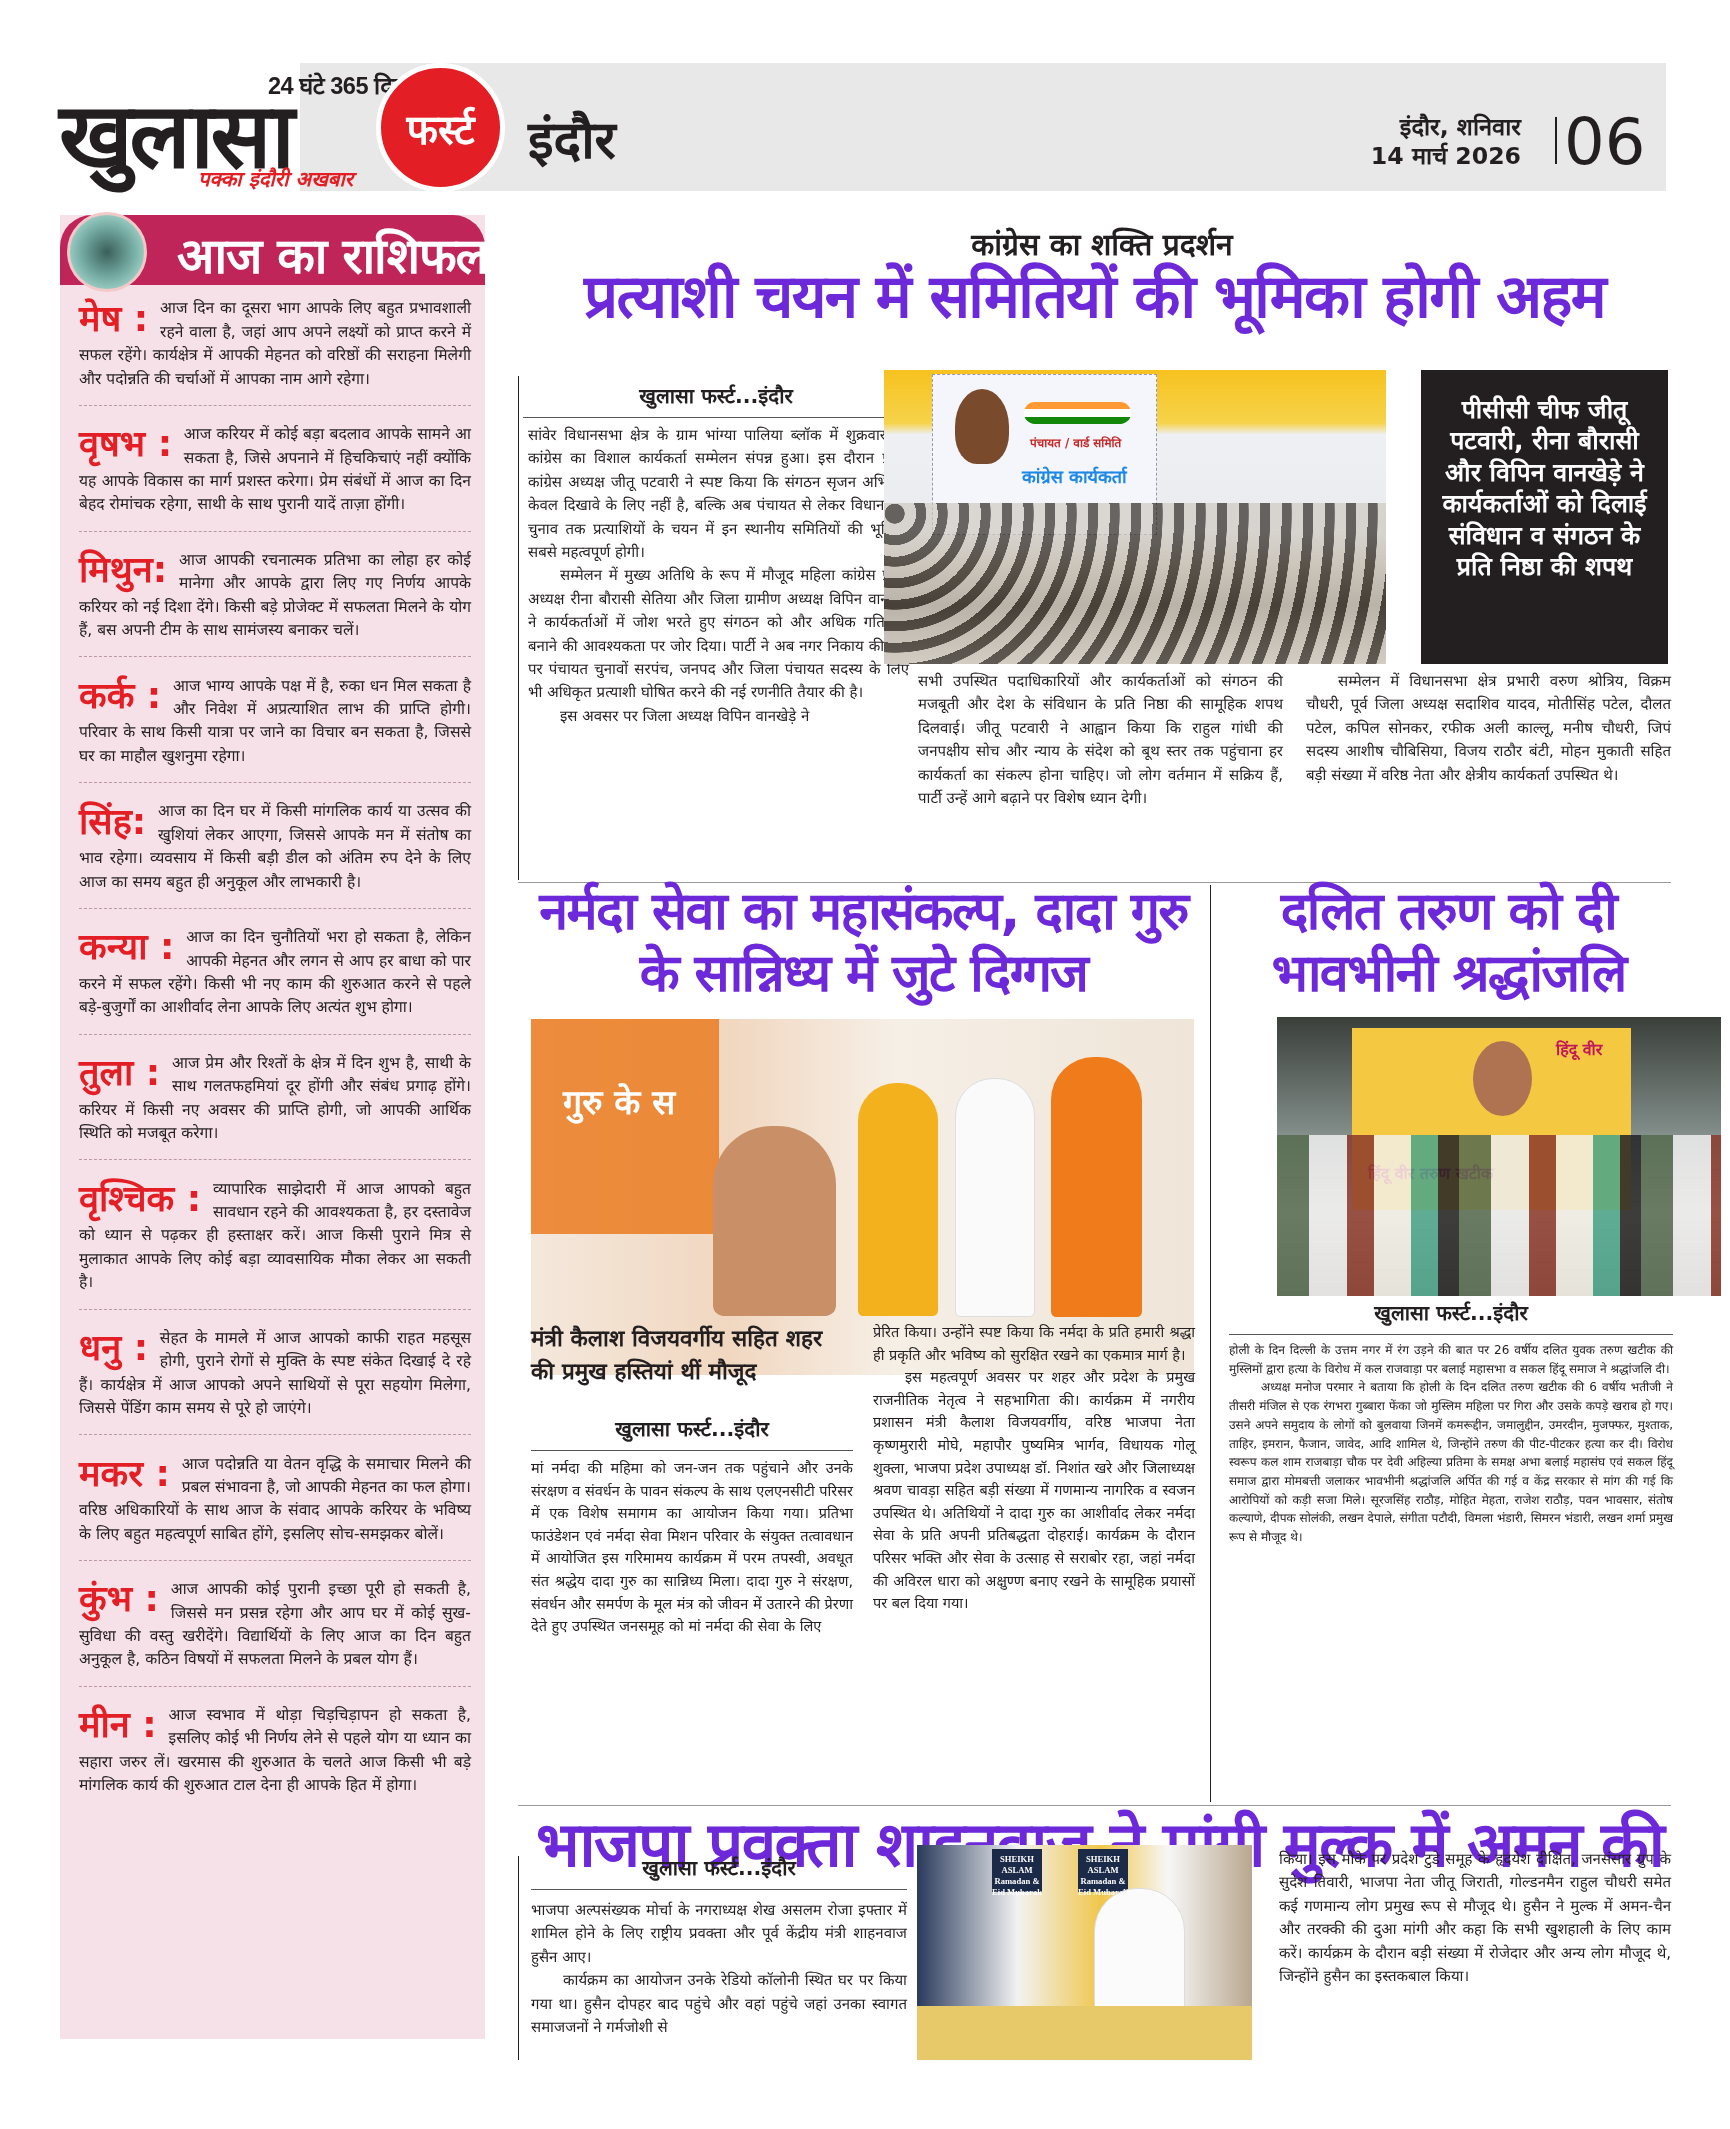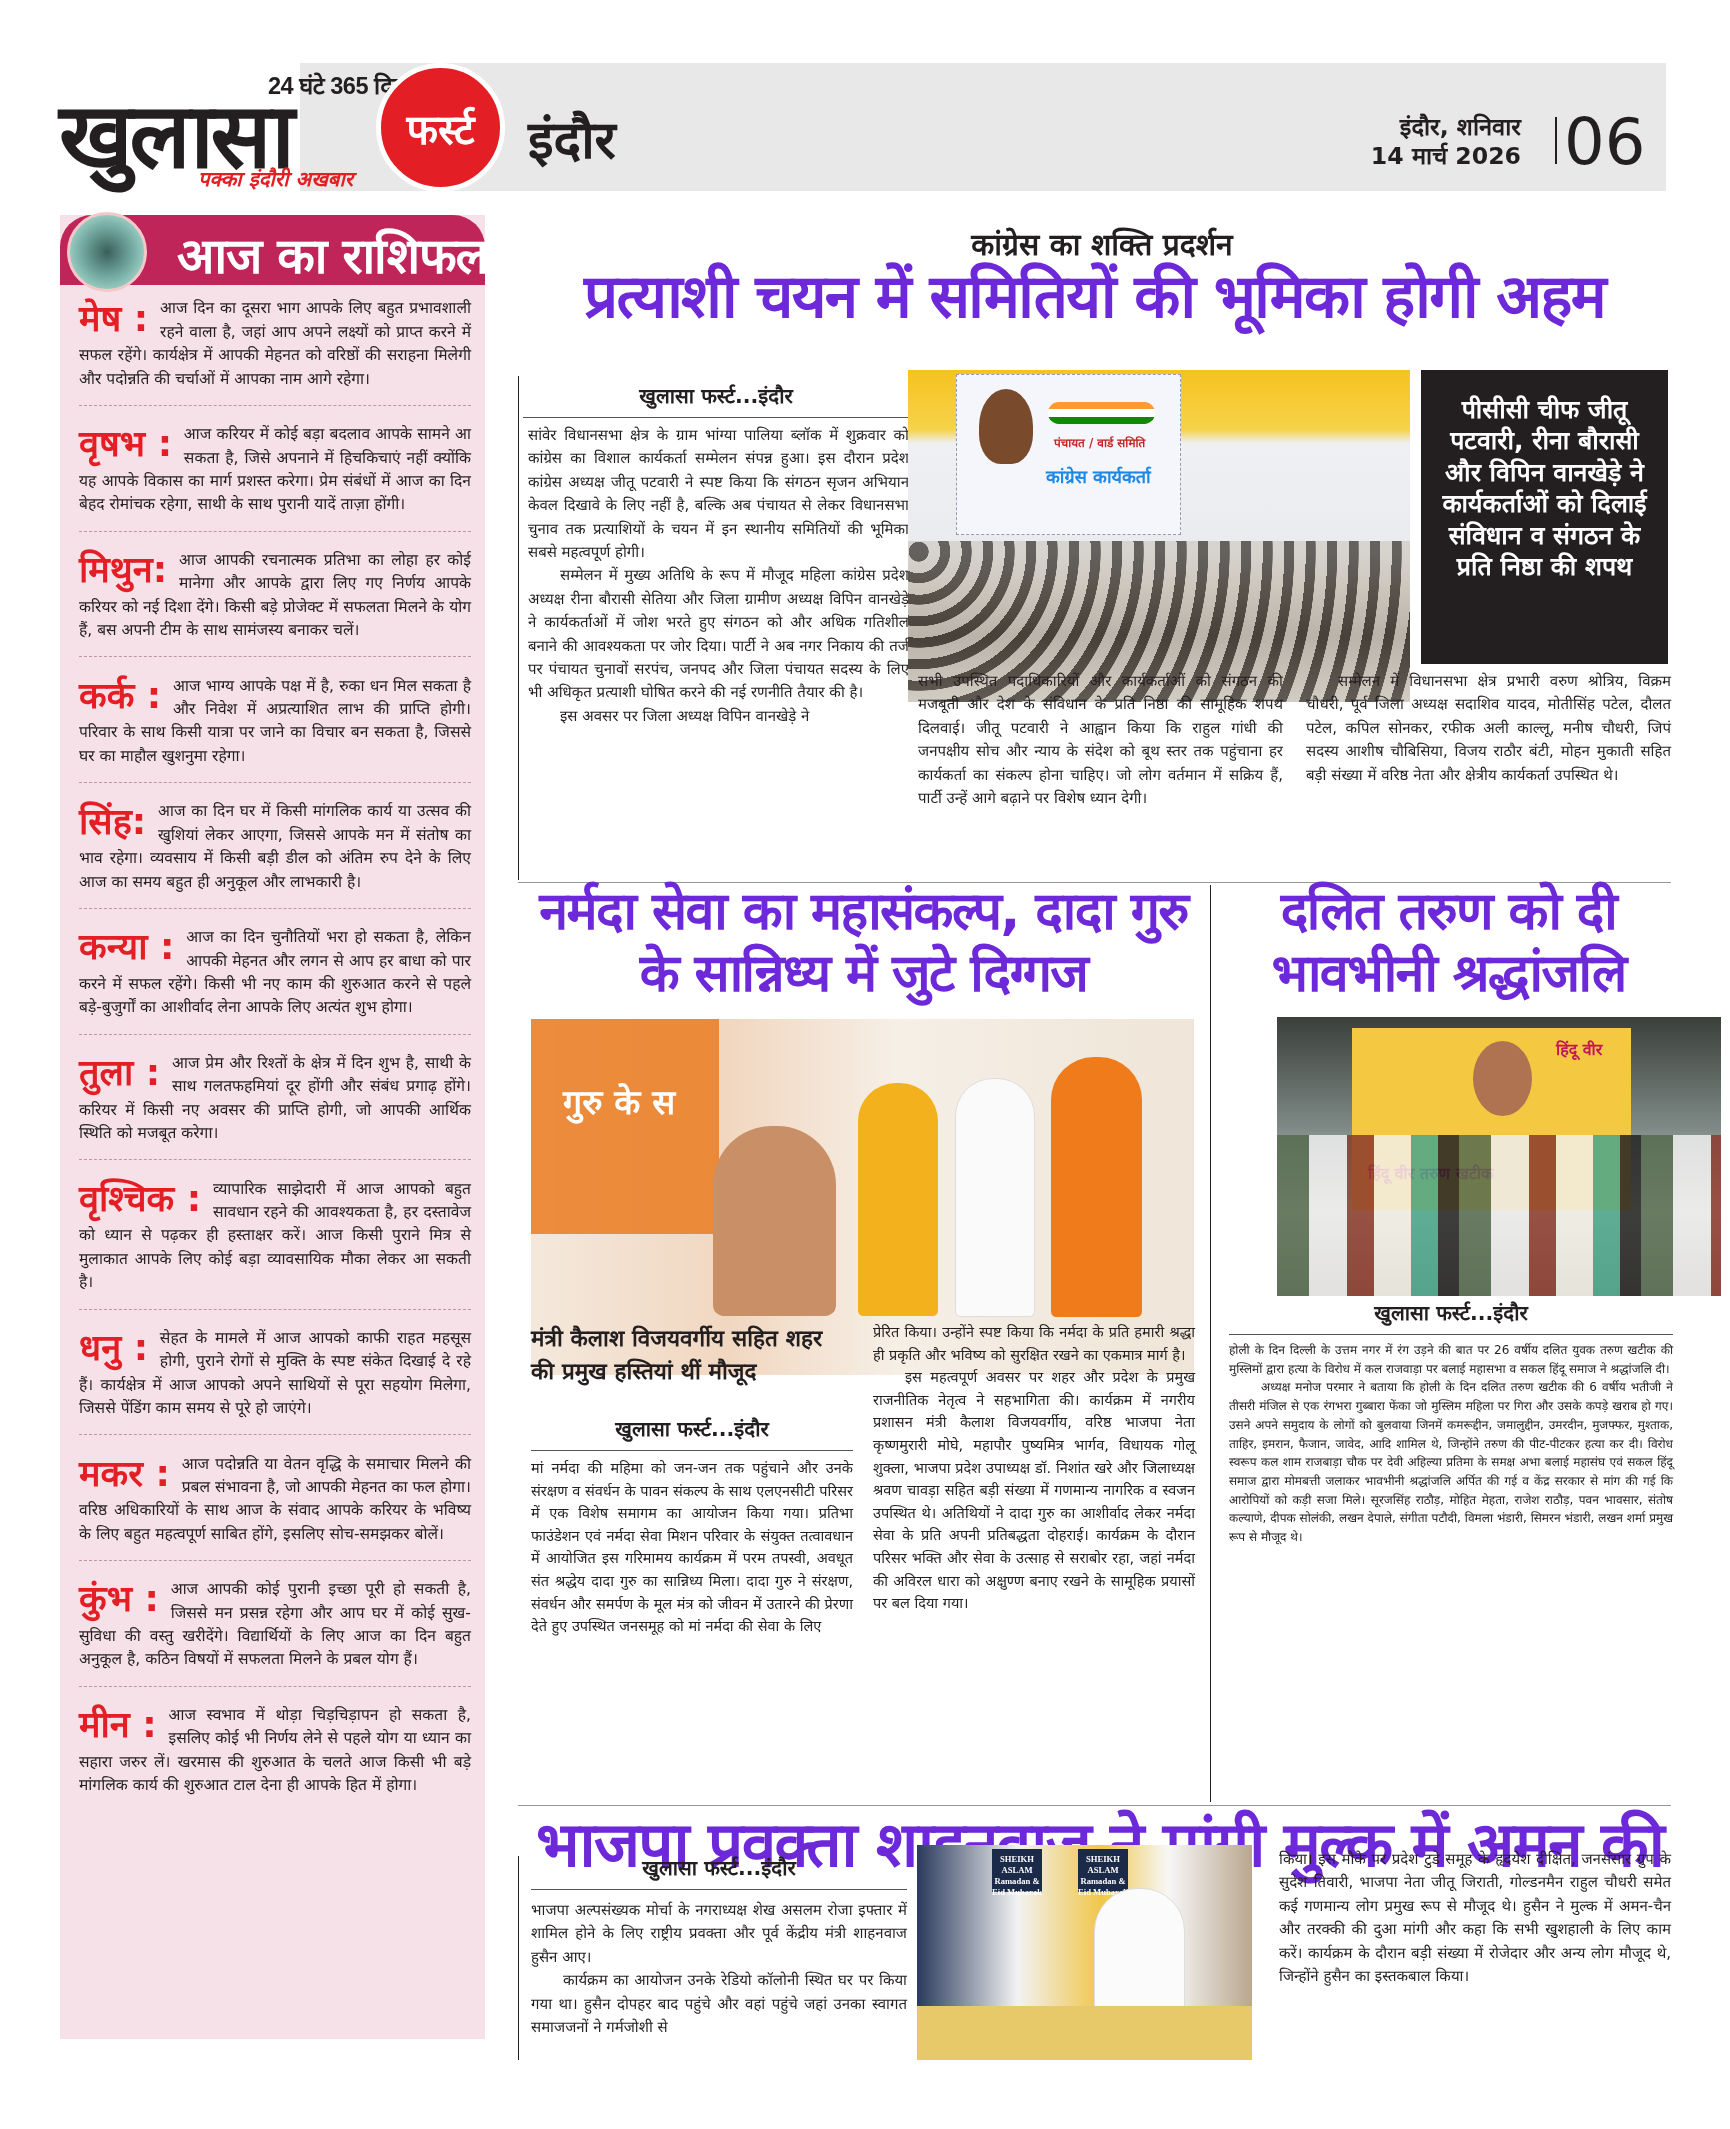--- a/index.html
+++ b/index.html
@@ -34,21 +34,21 @@
   .headline{position:absolute;font:bold 56px "DejaVu Sans",sans-serif;color:#6d28d9;text-align:center;letter-spacing:-1.6px;line-height:1.2;}
   .byline{position:absolute;font:bold 20.4px "DejaVu Sans",sans-serif;color:#231f20;text-align:center;border-bottom:1.1px solid #555;padding-bottom:7.5px;}
   .body{position:absolute;font:15px/1.56 "DejaVu Sans",sans-serif;color:#231f20;text-align:justify;}
   .body p{text-indent:0;}
   .body p + p{text-indent:32px;}
   .vrule{position:absolute;width:1.6px;background:#231f20;}
   .hrule{position:absolute;height:1.6px;background:#231f20;}
   .photo{position:absolute;overflow:hidden;}
 
   
-  .photo-congress{left:908px;top:370px;width:502px;height:332px;background:linear-gradient(180deg,#f6c21f 0%,#f6d34a 18%,#eef0f3 22%,#e9ebef 55%,#c9c2b8 65%,#8a7f73 80%,#d9d3cb 100%);}
+  .photo-congress{left:884px;top:370px;width:502px;height:294px;background:linear-gradient(180deg,#f6c21f 0%,#f6d34a 18%,#eef0f3 22%,#e9ebef 55%,#c9c2b8 65%,#8a7f73 80%,#d9d3cb 100%);}
   .photo-congress .banner{position:absolute;left:48px;top:4.3px;width:225px;height:161px;background:#f4f6fb;border:1.6px dashed #99a;}
   .photo-congress .face{position:absolute;left:21.5px;top:13.4px;width:54px;height:75px;border-radius:50% 50% 40% 40%;background:#7a4a2d;}
   .photo-congress .banner-t1{position:absolute;left:97px;top:59px;font:bold 11.8px "DejaVu Sans",sans-serif;color:#c62828;}
   .photo-congress .banner-t2{position:absolute;left:89px;top:89px;font:bold 18px "DejaVu Sans",sans-serif;color:#1e88e5;}
   .photo-congress .tricolor{position:absolute;left:91px;top:27px;width:107px;height:21.5px;background:linear-gradient(180deg,#ff9933 0 33%,#fff 33% 66%,#138808 66%);border-radius:10.7px;}
   .photo-congress .crowd{position:absolute;left:0;bottom:0;width:100%;height:161px;background:repeating-radial-gradient(circle at 10.7px 10.7px,#2b2620 0 9.7px,#cfc9c0 10.2px 21.5px);opacity:.7;}
   .caption-box{position:absolute;left:1421px;top:370px;width:247px;height:294px;background:#231f20;color:#fff;font:bold 25px/1.26 "DejaVu Sans",sans-serif;text-align:center;padding:23.6px 9.7px;}
 
   
   .photo-narmada{left:531px;top:1019px;width:663px;height:356px;background:linear-gradient(90deg,#f4e8dc 0%,#f1d7c0 30%,#f6efe6 55%,#efe5d8 100%);}

